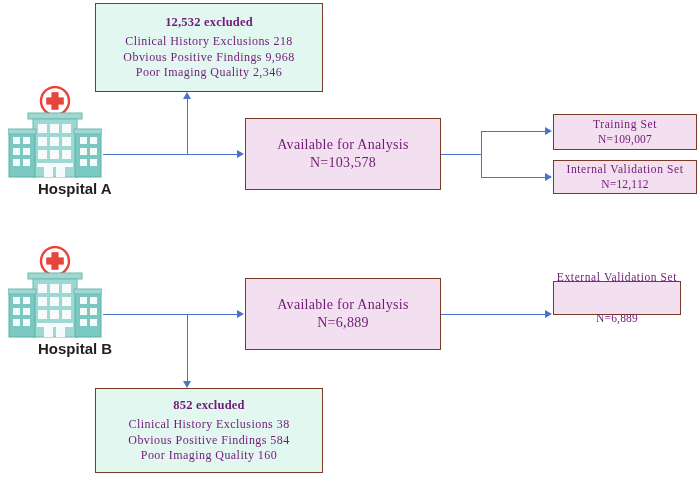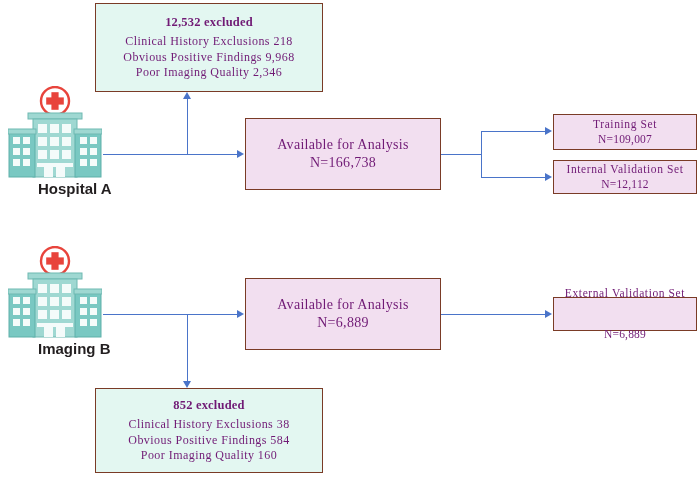--- a/index.html
+++ b/index.html
@@ -158,21 +158,21 @@
   <div class="hosp-label" style="left:38px; top:180px;">Hospital A</div>
 
   <div class="hline" style="left:103px; top:154px; width:136px;"></div>
   <div class="arrow right" style="left:237px; top:149.5px;"></div>
 
   <div class="vline" style="left:187px; top:99px; height:55px;"></div>
   <div class="arrow up" style="left:182.7px; top:92px;"></div>
 
   <div class="box pink" style="left:245px; top:118px; width:196px; height:72px;">
     <div class="node-line">Available  for Analysis</div>
-    <div class="node-line">N=166,738</div>
+    <div class="node-line">N=103,578</div>
   </div>
 
   <div class="hline" style="left:441px; top:154px; width:41px;"></div>
   <div class="vline" style="left:481px; top:131px; height:46px;"></div>
   <div class="hline" style="left:481px; top:131px; width:65px;"></div>
   <div class="arrow right" style="left:545px; top:126.5px;"></div>
   <div class="hline" style="left:481px; top:177px; width:65px;"></div>
   <div class="arrow right" style="left:545px; top:172.5px;"></div>
 
   <div class="box pink" style="left:553px; top:114px; width:144px; height:36px;">
@@ -216,37 +216,37 @@
       <rect x="15" y="73" width="7" height="7" fill="#f4fbfa"></rect>
       <rect x="72" y="51" width="7" height="7" fill="#f4fbfa"></rect>
       <rect x="82" y="51" width="7" height="7" fill="#f4fbfa"></rect>
       <rect x="72" y="62" width="7" height="7" fill="#f4fbfa"></rect>
       <rect x="82" y="62" width="7" height="7" fill="#f4fbfa"></rect>
       <rect x="72" y="73" width="7" height="7" fill="#f4fbfa"></rect>
       <rect x="82" y="73" width="7" height="7" fill="#f4fbfa"></rect>
     </svg>
   </div>
 
-  <div class="hosp-label" style="left:38px; top:340px;">Imaging B</div>
+  <div class="hosp-label" style="left:38px; top:340px;">Hospital B</div>
 
   <div class="hline" style="left:103px; top:314px; width:136px;"></div>
   <div class="arrow right" style="left:237px; top:309.5px;"></div>
 
   <div class="vline" style="left:187px; top:314px; height:67px;"></div>
   <div class="arrow down" style="left:182.7px; top:381px;"></div>
 
   <div class="box pink" style="left:245px; top:278px; width:196px; height:72px;">
     <div class="node-line">Available  for Analysis</div>
     <div class="node-line">N=6,889</div>
   </div>
 
   <div class="hline" style="left:441px; top:314px; width:105px;"></div>
   <div class="arrow right" style="left:545px; top:309.5px;"></div>
 
-  <div class="box pink" style="left:553px; top:297px; width:144px; height:34px;gap:26px;">
+  <div class="box pink" style="left:553px; top:281px; width:128px; height:34px;gap:26px;">
     <div class="node-line small">External  Validation  Set</div>
     <div class="node-line smallnum">N=6,889</div>
   </div>
 
   <div class="box mint" style="left:95px; top:388px; width:228px; height:85px;">
     <div class="excl-title">852 excluded</div>
     <div class="excl-line">Clinical  History  Exclusions  38</div>
     <div class="excl-line">Obvious  Positive  Findings  584</div>
     <div class="excl-line">Poor Imaging  Quality   160</div>
   </div>

